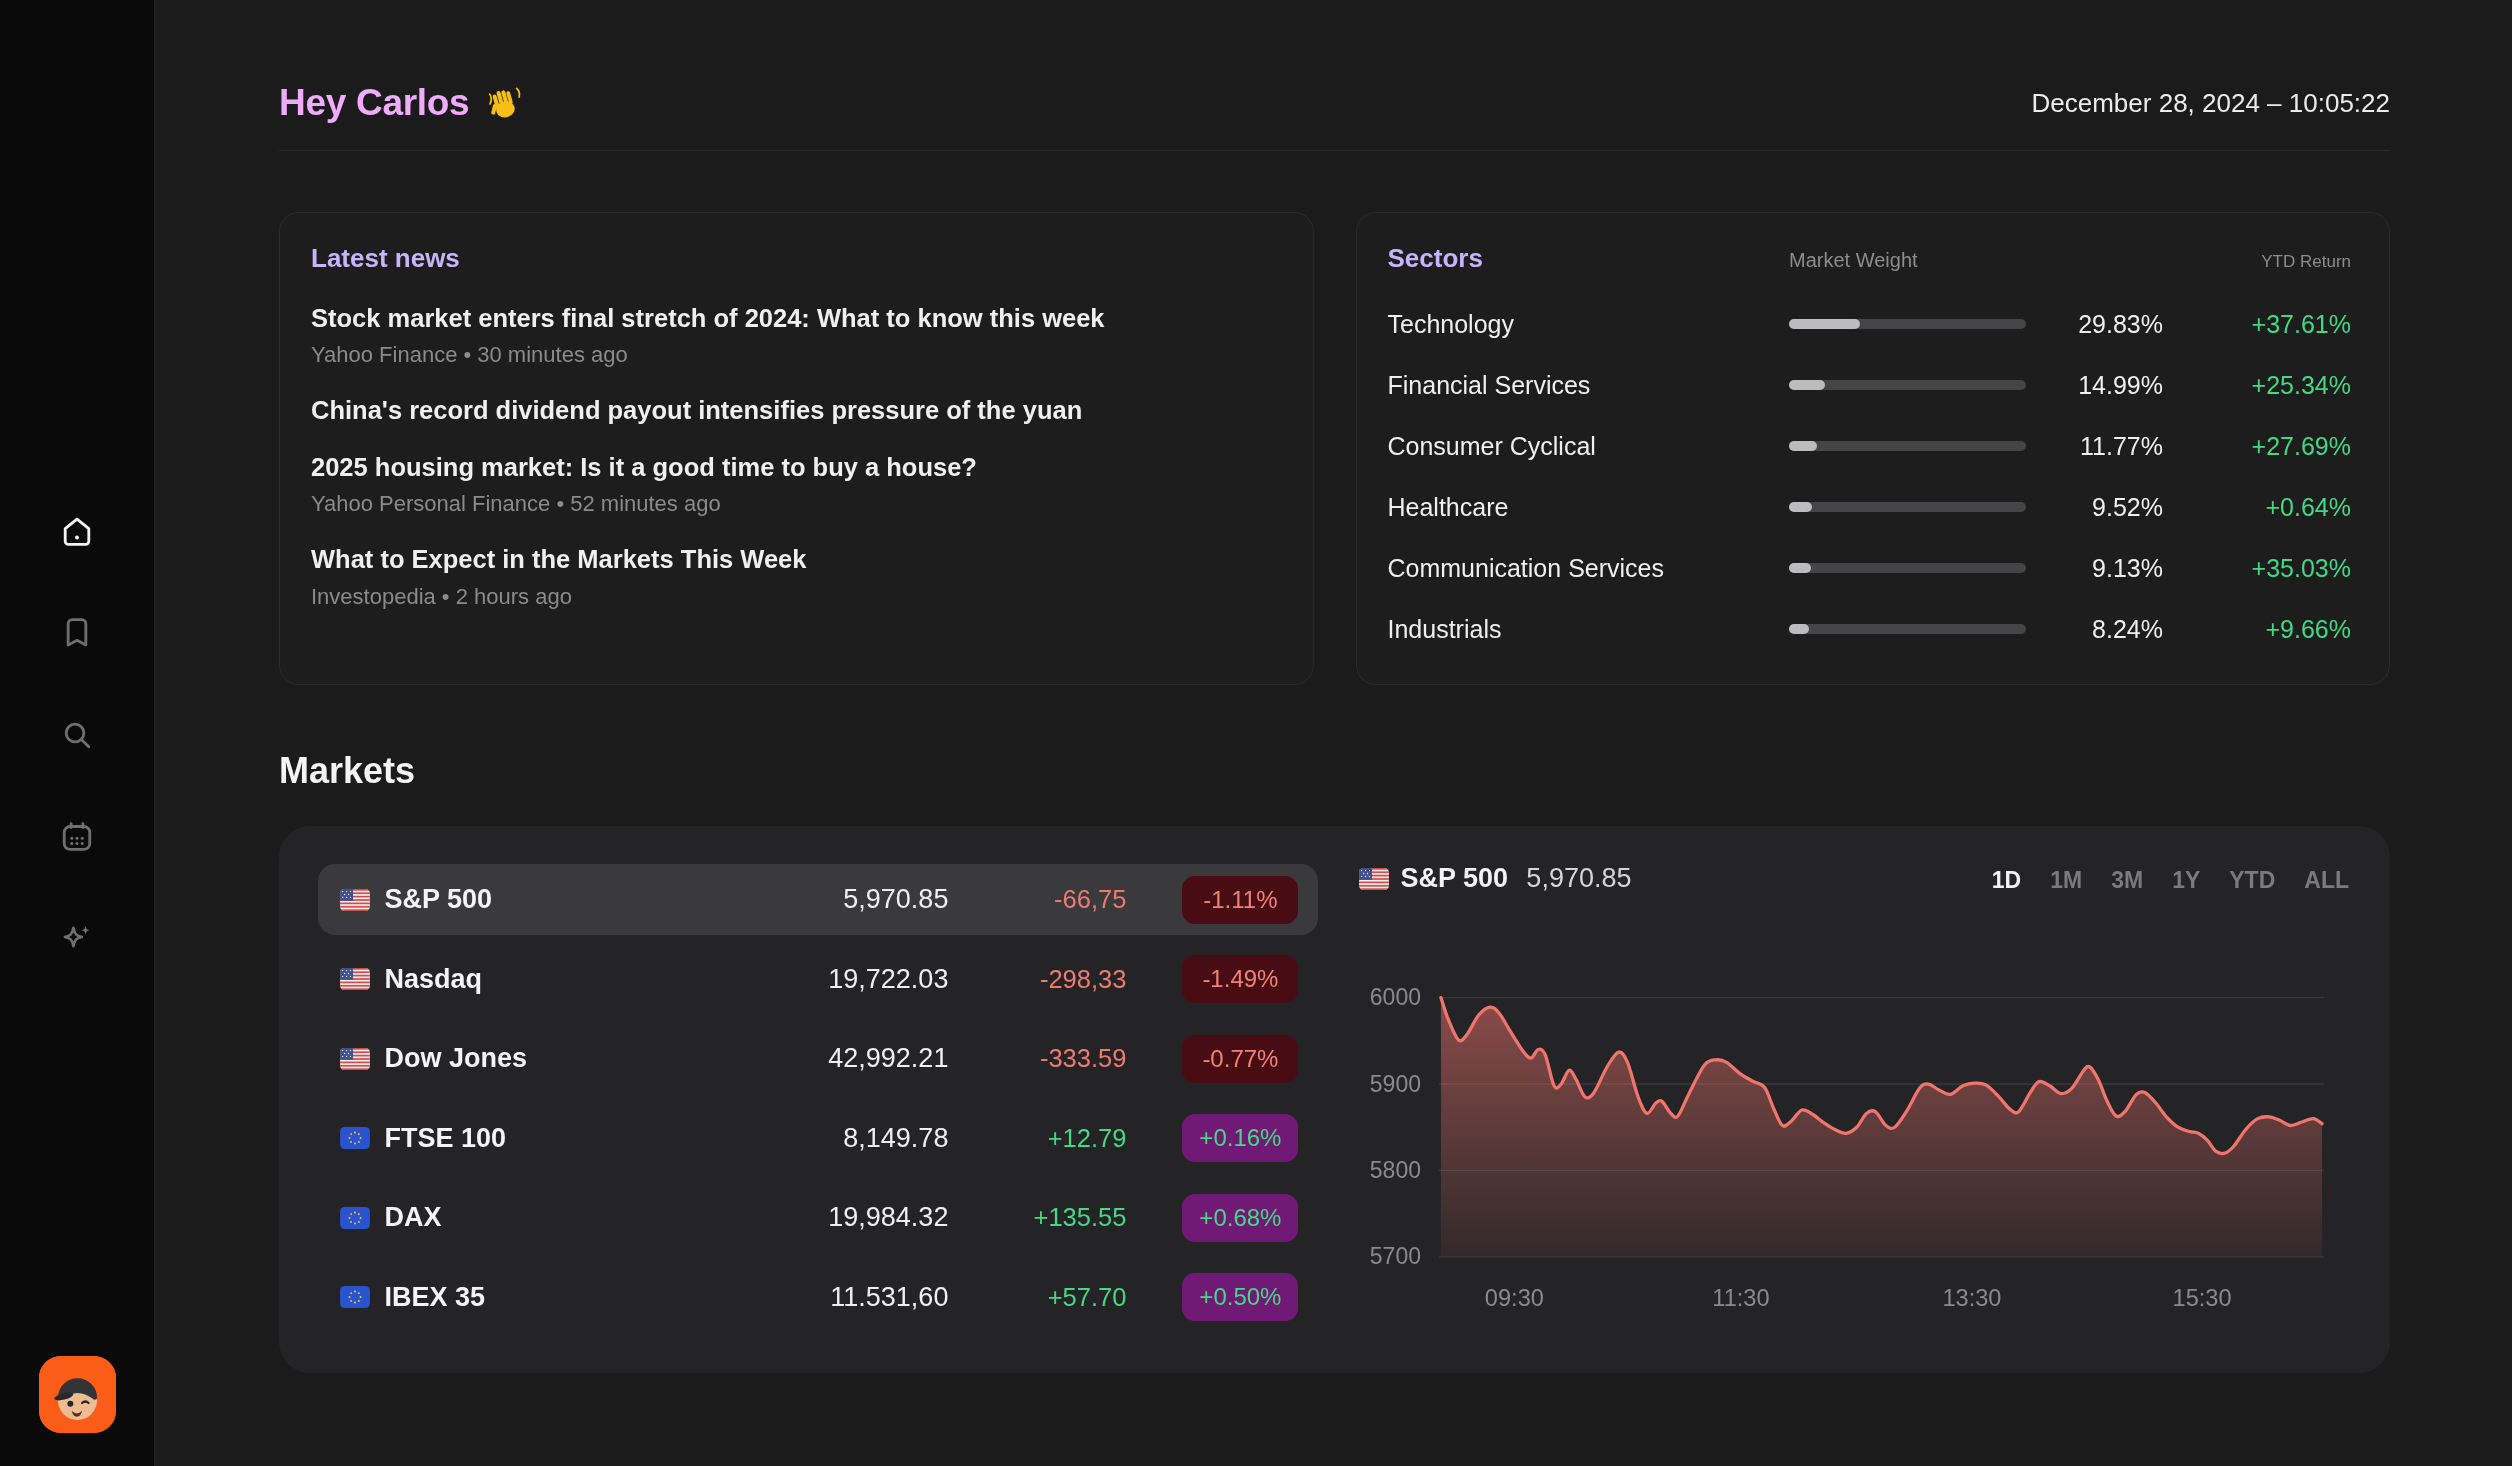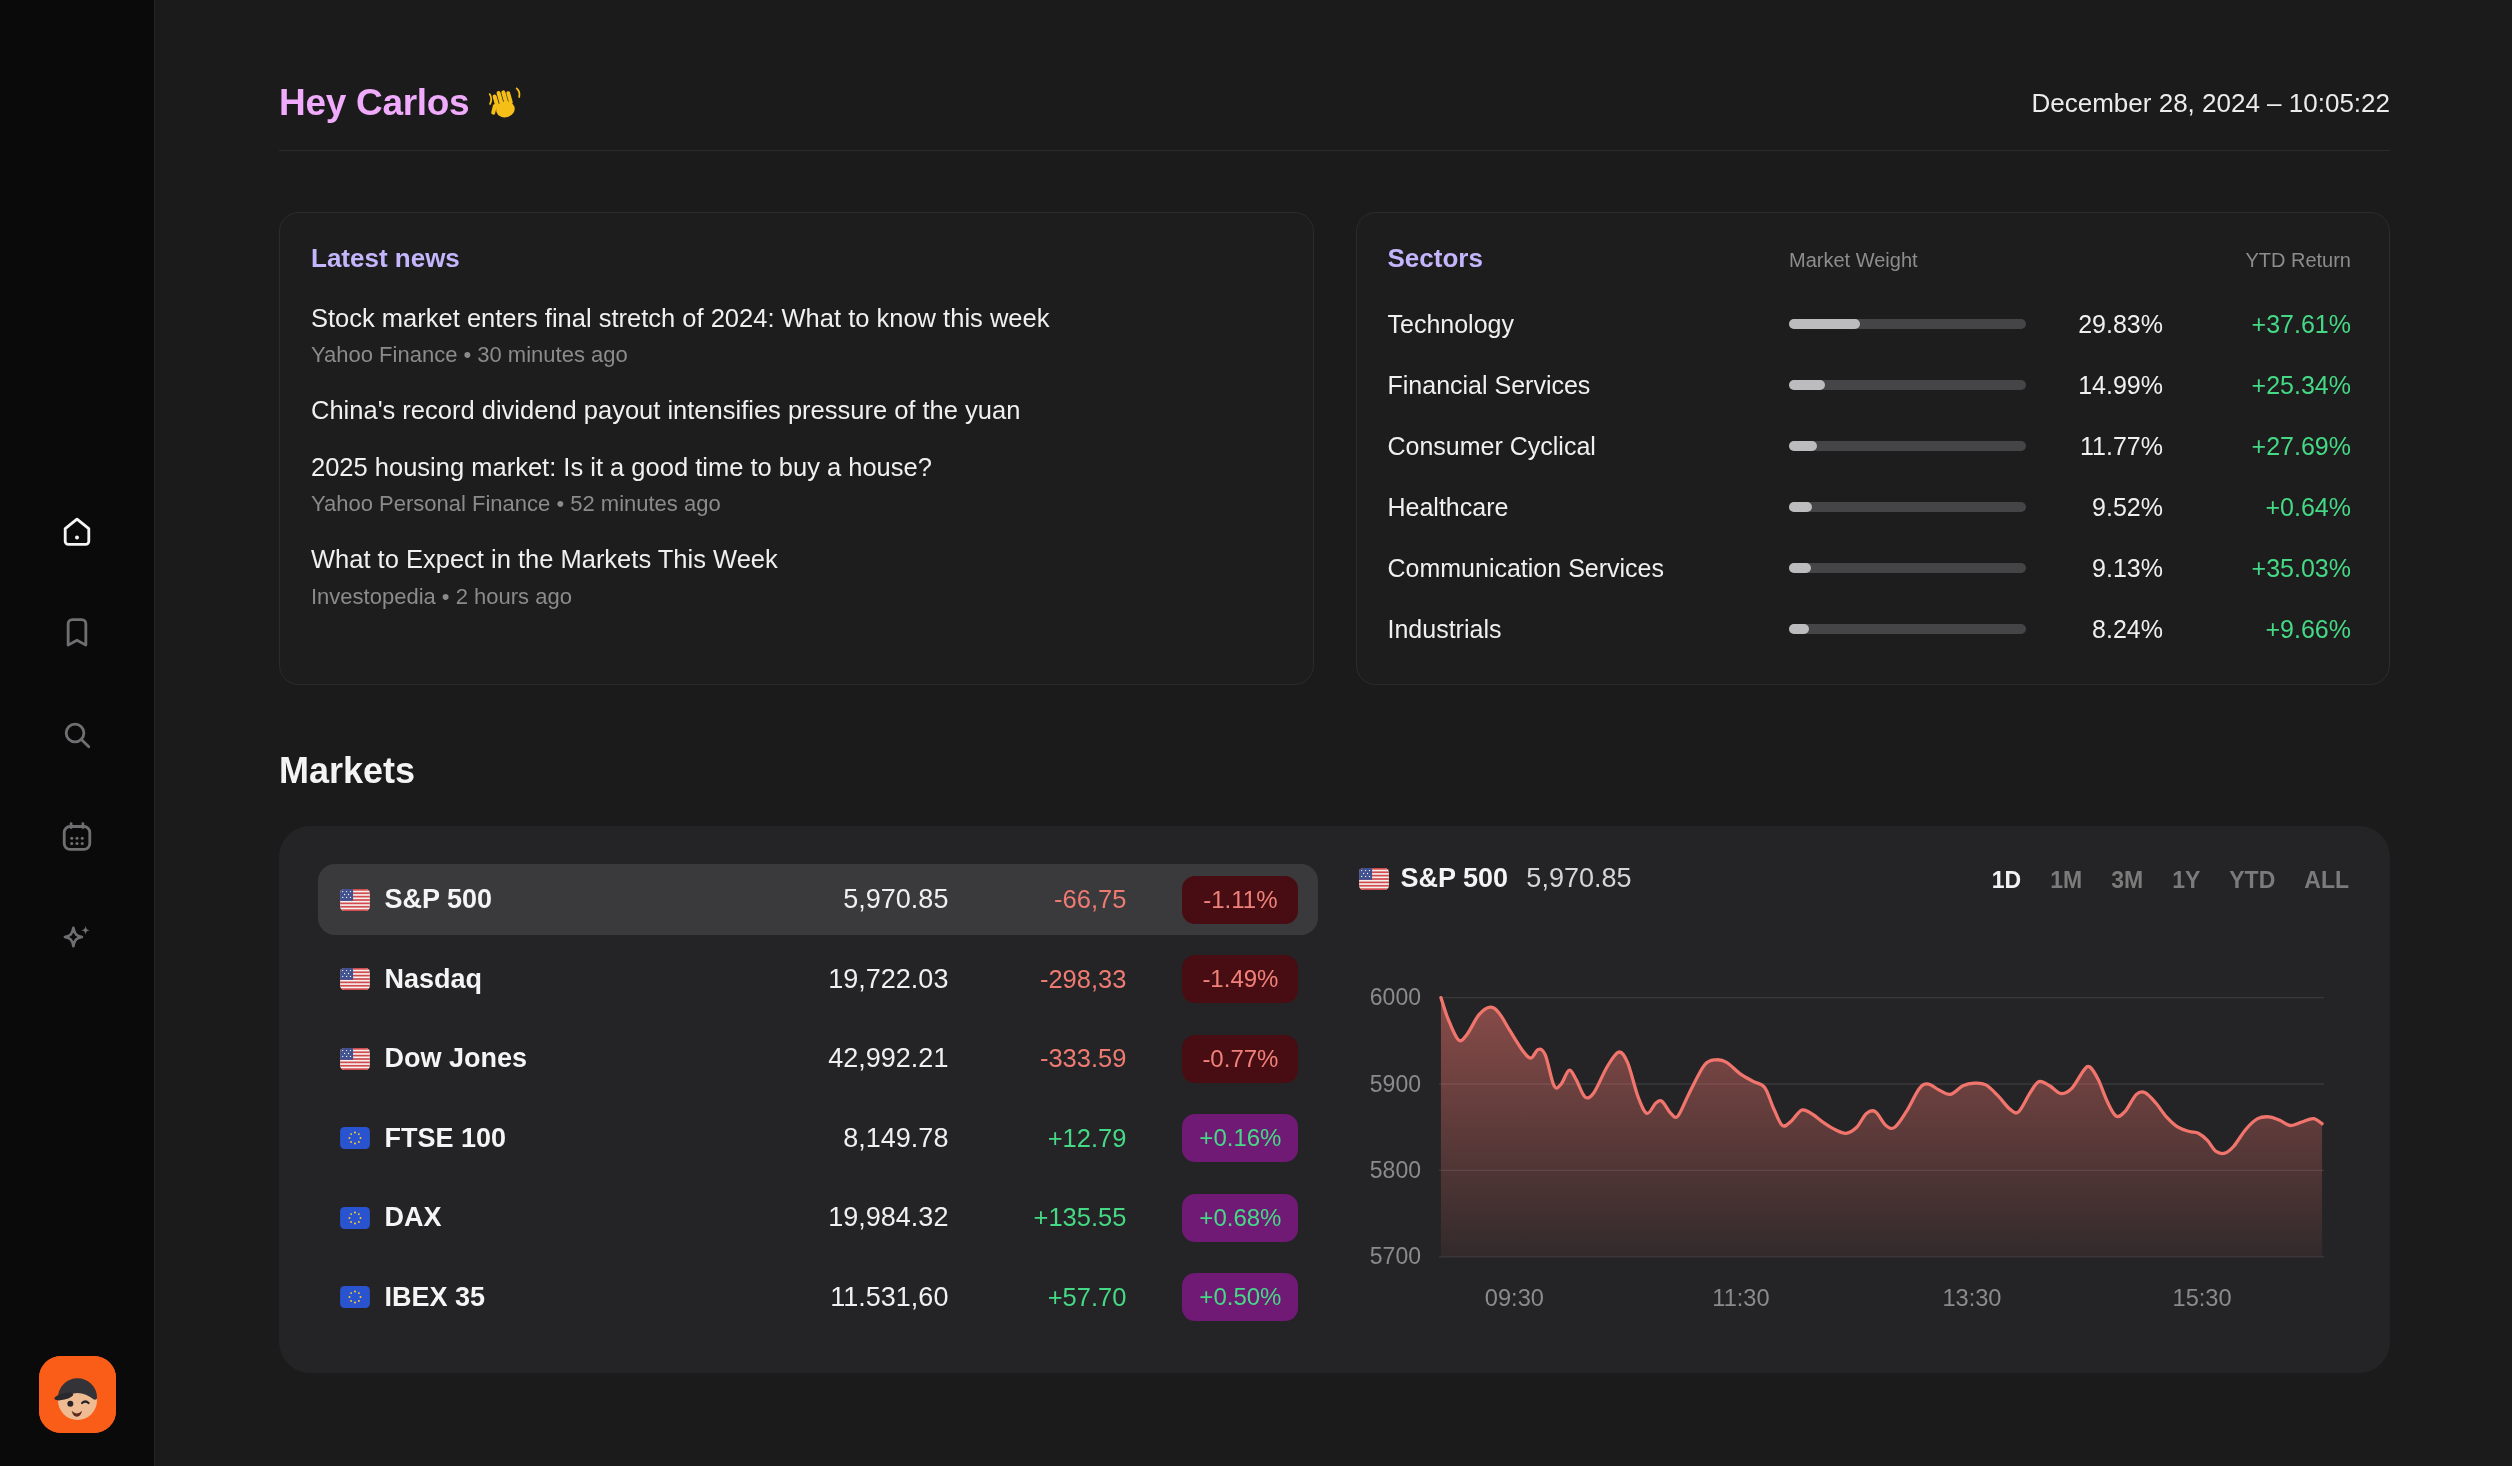--- a/index.html
+++ b/index.html
@@ -21,27 +21,27 @@
   .greeting{display:flex;align-items:center;gap:15.7px;font-size:37px;font-weight:700;letter-spacing:-0.3px;color:#f0abfc;}
   .wave{width:38px;height:38px;}
   .datetime{font-size:26px;color:#ececec;}
 
   
   .cards{display:flex;gap:42px;margin-top:61px;}
   .card{flex:1;height:473px;box-sizing:border-box;background:#1d1d1e;border:0.7px solid #2c2c2d;border-radius:19.6px;padding:30px 38px 0 31px;}
   .card-title{font-size:26px;font-weight:600;color:#c4b5fd;}
 
   .news-list{margin-top:30px;display:flex;flex-direction:column;gap:28px;}
-  .headline{font-size:25.5px;font-weight:400;color:#f0f0f0;cursor:pointer;}
+  .headline{font-size:25.5px;font-weight:700;color:#f0f0f0;cursor:pointer;}
   .source{margin-top:9.2px;font-size:22px;color:#8b8b8b;}
 
   .sec-head{display:flex;align-items:baseline;}
   .h-title{flex:1;}
   .h-weight{width:374px;font-size:20px;color:#8d8d8d;}
-  .h-return{width:188px;text-align:right;font-size:20px;color:#8d8d8d;}
+  .h-return{width:188px;text-align:right;font-size:17px;color:#8d8d8d;}
   .sec-rows{margin-top:19.6px;display:flex;flex-direction:column;}
   .sec-row{height:61px;display:flex;align-items:center;}
   .sec-name{flex:1;font-size:25px;color:#f0f0f0;}
   .bar{width:237px;height:9.8px;border-radius:5.2px;background:#454548;}
   .bar i{display:block;height:100%;border-radius:5.2px;background:#bcbcbe;}
   .sec-pct{width:137px;text-align:right;font-size:25px;color:#f0f0f0;}
   .sec-ytd{width:188px;text-align:right;font-size:25px;color:#45d985;}
 
   
   .markets-title{margin-top:65px;font-size:36px;font-weight:700;color:#f4f4f4;}

